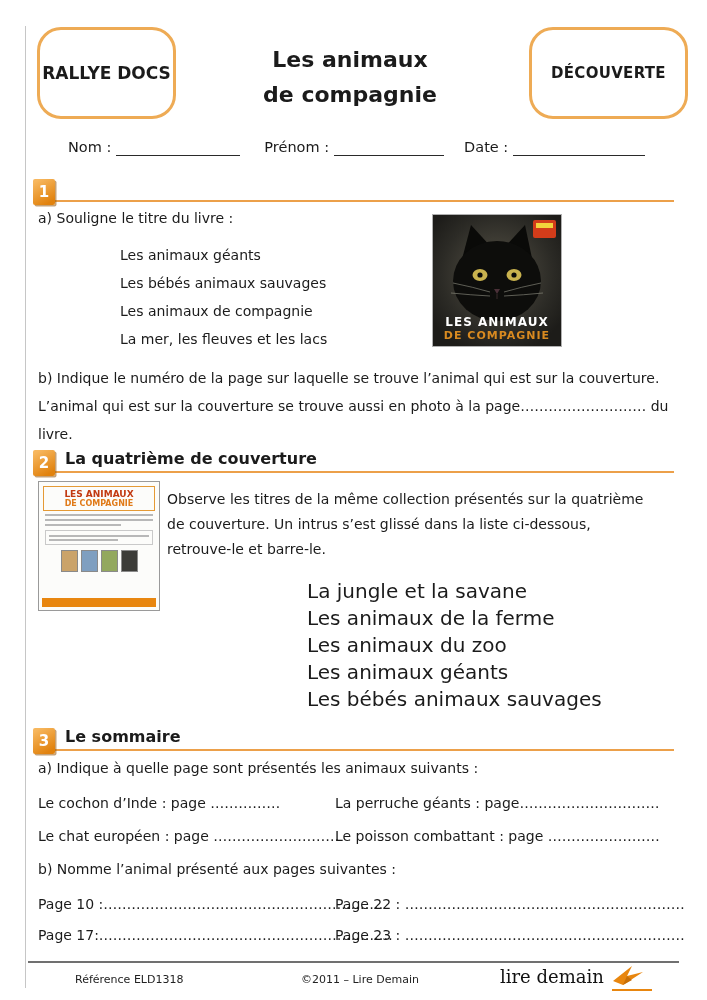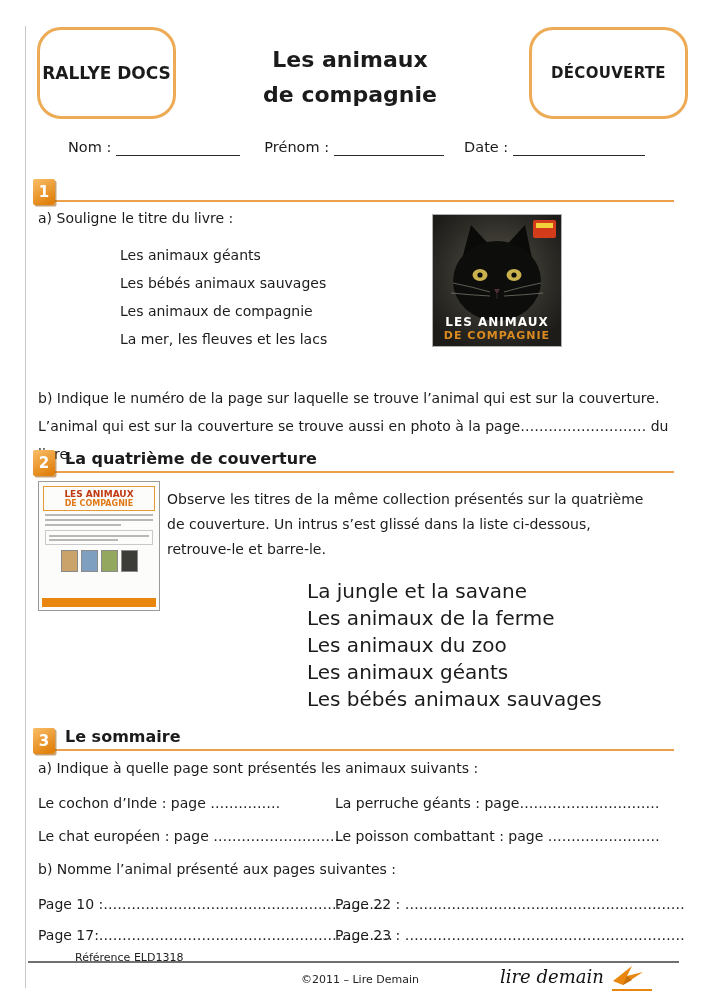--- a/index.html
+++ b/index.html
@@ -28,21 +28,21 @@
   .sh-2{top:449px;}
   .sh-3{top:727px;}
   .section-num{flex:0 0 22px;height:26px;margin-bottom:-8px;background:linear-gradient(150deg,#f7b75e 10%,#e1820e 85%);color:#fff;font-weight:bold;font-size:15px;display:flex;align-items:center;justify-content:center;border-radius:2px;box-shadow:1.5px 1.5px 0 rgba(150,85,10,.55);}
   .section-title{margin-left:10px;font-weight:bold;font-size:16px;}
 
   
   .q-a1{position:absolute;left:38px;top:210px;font-size:14px;}
   .choices{position:absolute;left:120px;top:241px;font-size:14px;line-height:28px;}
   .cover{position:absolute;left:432px;top:214px;width:130px;height:133px;border:1px solid #b0b0b0;background:#23231f;}
   .cover svg{display:block;}
-  .qb{position:absolute;left:38px;top:384px;font-size:14px;line-height:28px;}
+  .qb{position:absolute;left:38px;top:364px;font-size:14px;line-height:28px;}
 
   
   .back-cover{position:absolute;left:38px;top:481px;width:122px;height:130px;border:1px solid #9a9a9a;background:#fcfcfa;padding:4px 4px;position:absolute;}
   .bc-band{border:1px solid #e59a35;padding:2px 1px;text-align:center;}
   .bc-t1{font-size:9px;font-weight:bold;color:#c23a12;line-height:10px;white-space:nowrap;}
   .bc-t2{font-size:8px;font-weight:bold;color:#e07a18;line-height:9px;white-space:nowrap;}
   .bc-line{height:2px;background:#b8b8b8;margin:3px 2px 0;}
   .bc-line.short{width:68%;}
   .bc-box{border:1px solid #c9c9c9;margin:4px 2px 0;padding:2px 2px 3px;}
   .bc-box .bc-line{margin:2px 1px 0;}
@@ -58,23 +58,23 @@
   .q-a3{position:absolute;left:38px;top:760px;font-size:14px;}
   .rows-a{position:absolute;left:38px;top:795px;width:640px;font-size:14px;}
   .rows-b{position:absolute;left:38px;top:896px;width:640px;font-size:14px;}
   .row{display:grid;grid-template-columns:297px 1fr;}
   .rows-a .row{height:33px;}
   .rows-b .row{height:31px;}
   .q-b3{position:absolute;left:38px;top:861px;font-size:14px;}
 
   
   .footer-rule{position:absolute;left:28px;top:961px;width:651px;height:2px;background:#707070;}
-  .footer-ref{position:absolute;left:75px;top:951px;font-size:11px;color:#222;}
+  .footer-ref{position:absolute;left:75px;top:973px;font-size:11px;color:#222;}
   .footer-copy{position:absolute;left:301px;top:973px;font-size:11px;color:#222;}
-  .footer-logo{position:absolute;left:500px;top:964px;display:flex;align-items:center;font-family:"DejaVu Serif",serif;font-style:italic;font-size:18px;color:#111;}
+  .footer-logo{position:absolute;left:500px;top:964px;display:flex;align-items:center;font-family:"DejaVu Serif",serif;font-size:18px;color:#111;}
   .logo-bird{margin-left:7px;}
   .logo-sub{position:absolute;left:612px;top:989px;width:40px;height:2px;background:#e8860f;}
 </style>
 </head>
 <body>
 
 <div class="page-edge"></div>
 
 <div class="badge badge-left">
   <span>RALLYE DOCS</span>

